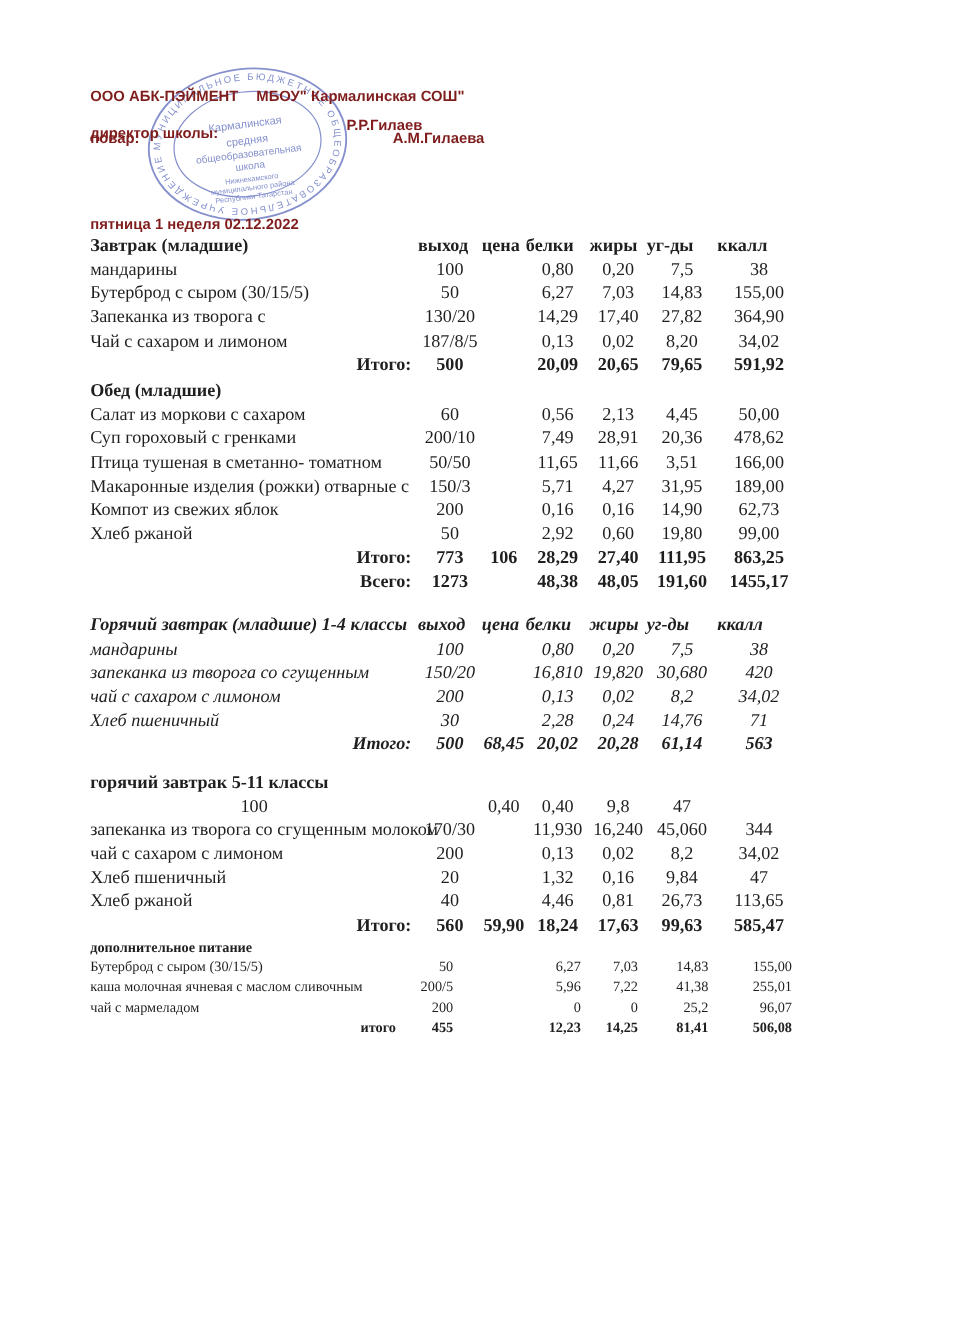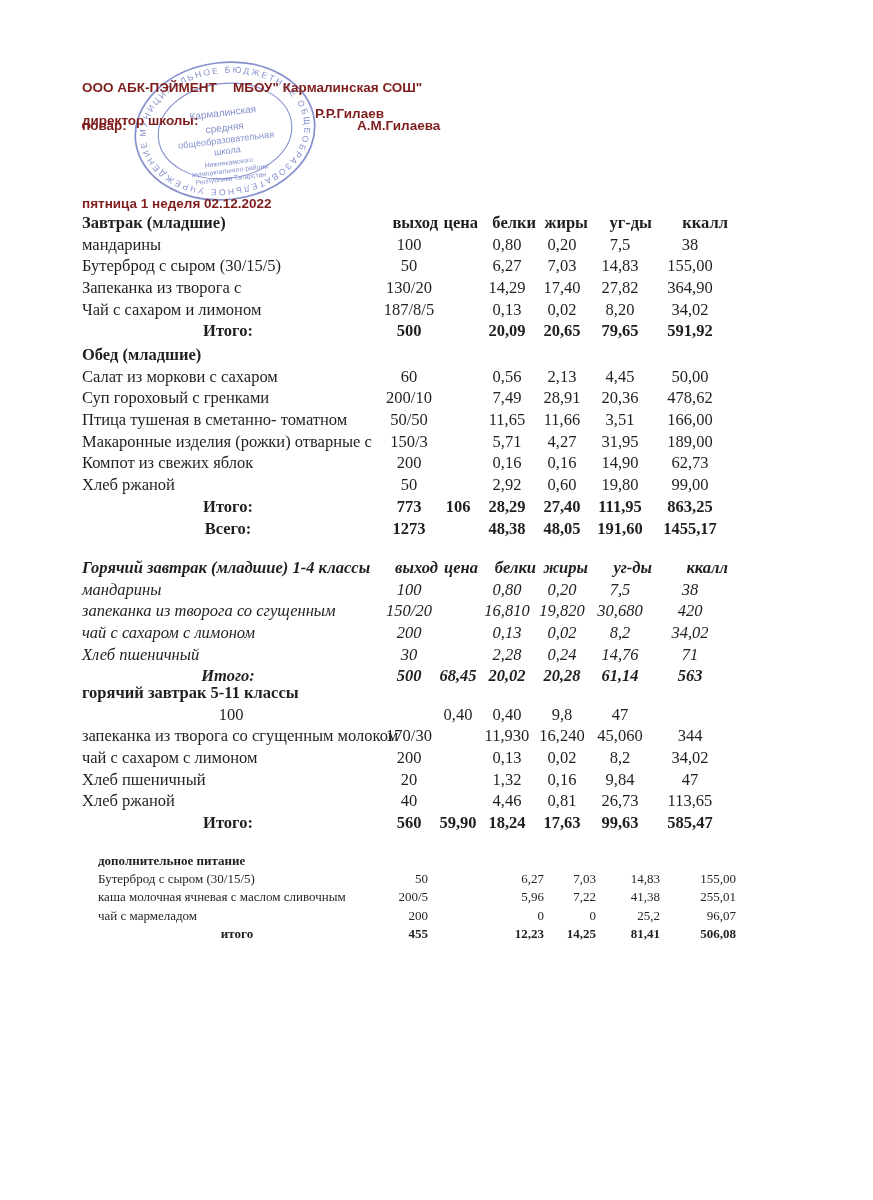--- a/index.html
+++ b/index.html
@@ -36,37 +36,37 @@
     z-index:1;opacity:0.92;
   }
   .stamp text{font-family:"Liberation Sans", sans-serif;}
 
   
   .menu{position:absolute;left:82px;top:0;width:660px;}
   .section{position:absolute;left:0;width:660px;font-size:16.5px;}
   .sec-1{top:212px;}
   .sec-2{top:344px;}
   .sec-3{top:557px;font-style:italic;}
-  .sec-4{top:682px;}
+  .sec-4{top:700px;}
   .sec-5{top:852px;}
   .row{
     display:grid;
     grid-template-columns:298px 58px 40px 58px 52px 64px 76px;
     height:21.7px;line-height:21.7px;
   }
   .c{white-space:nowrap;overflow:visible;}
   .num{text-align:center;}
   .title-row .name{font-weight:bold;}
-  .colhead{font-weight:bold;text-align:right;}
+  .colhead{font-weight:bold;text-align:left;}
   .total-row .c{font-weight:bold;}
-  .total-label{text-align:center;padding-right:6px;}
+  .total-label{text-align:right;padding-right:6px;}
 
   
   .section.small{font-size:13px;}
-  .small .row{height:18.2px;line-height:18.2px;margin-left:16px;}
+  .small .row{height:18.2px;line-height:18.2px;}
   .small .num{text-align:right;padding-right:8px;}
   .small .row > .c:nth-child(2){padding-right:26px;}
   .small .total-label{padding-right:20px;}
 </style>
 </head>
 <body>
 
 <div class="page">
 
   <svg class="stamp" viewBox="0 0 186 144" xmlns="http://www.w3.org/2000/svg">

